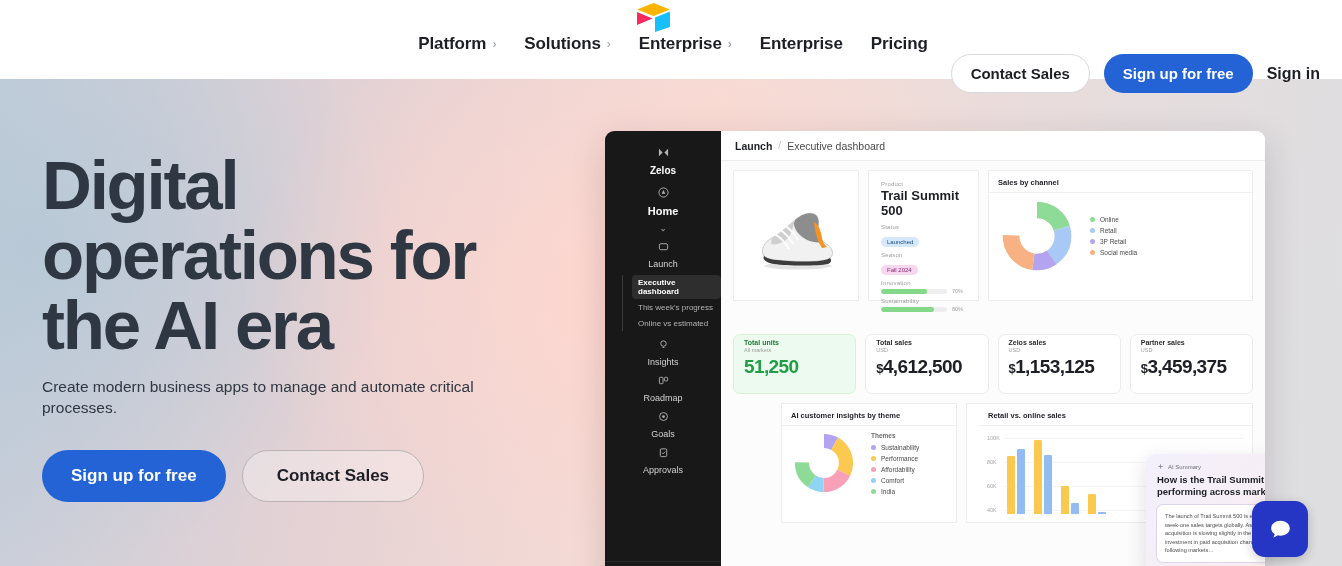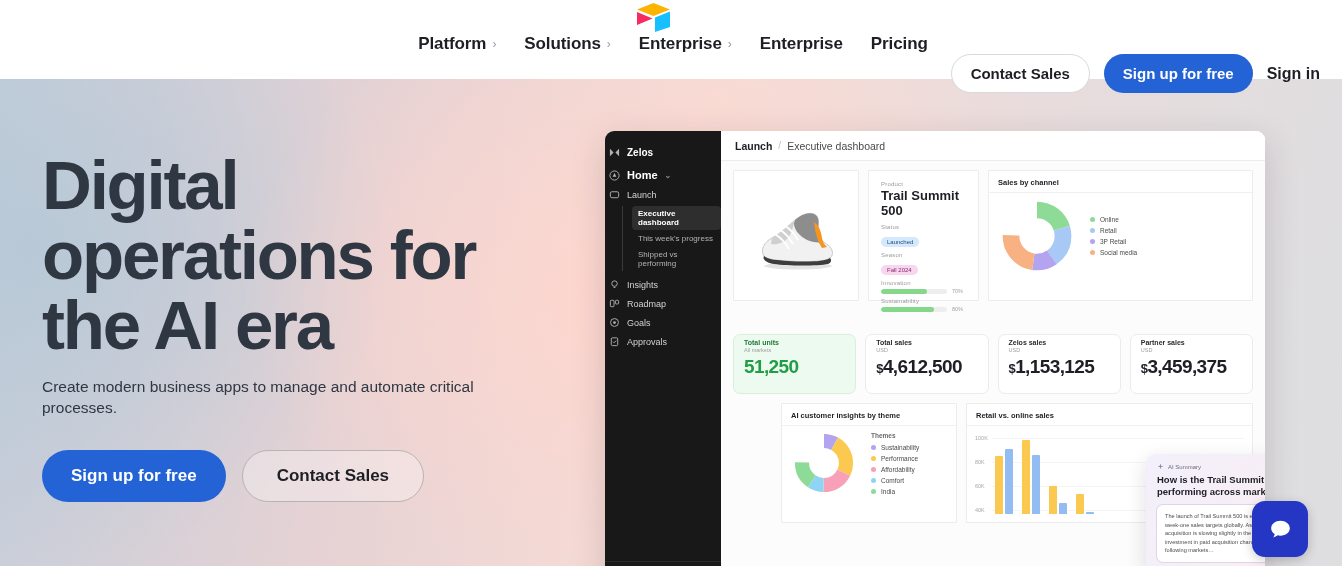--- a/index.html
+++ b/index.html
@@ -75,21 +75,21 @@
     box-shadow: 0 10px 34px rgba(40,30,40,.17);
     display: flex;
   }
   
   .app-sidebar {
     width: 116px; background: #181818; color: #cfcfcf; flex: none;
     position: relative; padding: 12px 0 0 0;
   }
   .sb-row {
     display: flex; align-items: center; gap: 7px;
-    padding: 4px 4px; font-size: 9px; cursor: pointer; color: #d2d2d2;
+    padding: 4px 16px; font-size: 9px; cursor: pointer; color: #d2d2d2; flex-direction: column;
   }
   .sb-brand { font-size: 10px; font-weight: bold; color: #fff; padding-bottom: 7px; }
   .sb-home { font-size: 11px; font-weight: bold; color: #fff; padding-bottom: 4px; }
   .sb-ico { width: 11px; height: 11px; flex: none; opacity: .85; display: block; }
   .sb-sub-wrap {
     margin: 2px 0 4px 17px; padding-left: 9px;
     border-left: 1px solid #3a3a3a;
   }
   .sb-sub {
     font-size: 8px; color: #b3b3b3; padding: 3px 6px;
@@ -145,21 +145,21 @@
   .kpi.green { background: #edfaef; border-color: #d8f0db; }
   .kpi-lbl { font-size: 7px; font-weight: bold; color: #2b2b2b; }
   .kpi.green .kpi-lbl { color: #1f7a36; }
   .kpi-sub { font-size: 5.5px; color: #a0a0a0; margin-top: 1px; }
   .kpi-val { font-size: 19px; font-weight: bold; color: #1d1f25; margin-top: 3px; letter-spacing: -.6px; }
   .kpi.green .kpi-val { color: #1f9e46; }
   .kpi-val .cur { font-size: 13px; }
 
   .grid-bottom { display: flex; gap: 9px; padding: 9px 12px 0 12px; margin-left: 48px; }
   .card-themes { width: 176px; height: 120px; }
-  .card-bars { flex: 1; height: 120px; position: relative; }
+  .card-bars { flex: 1; height: 120px; position: relative; padding-left: 12px; }
   .themes-head { font-size: 6.5px; font-weight: bold; color: #6a6a6a; margin-bottom: 5px; }
 
   .bars-area { position: relative; height: 88px; margin: 0 8px; }
   .ytick { position: absolute; left: 0; font-size: 5.5px; color: #a8a8a8; }
   .gridline { position: absolute; left: 17px; right: 0; border-top: 1px solid #f4f4f4; }
   .bars-row {
     position: absolute; left: 20px; right: 4px; bottom: 0; height: 84px;
     display: flex; align-items: flex-end; gap: 9px;
   }
   .bar-pair { display: flex; align-items: flex-end; gap: 2px; }
@@ -257,21 +257,21 @@
       </div>
       <div class="sb-row">
         <svg class="sb-ico" viewBox="0 0 12 12">
             <rect x="1.5" y="3" width="9" height="6.5" rx="1.6" fill="none" stroke="#cfcfcf" stroke-width="1"></rect>
           </svg>
         <span>Launch</span>
       </div>
       <div class="sb-sub-wrap">
         <div class="sb-sub active">Executive dashboard</div>
         <div class="sb-sub">This week's progress</div>
-        <div class="sb-sub">Shipped vs performing</div>
+        <div class="sb-sub">Online vs estimated</div>
       </div>
       <div class="sb-row">
         <svg class="sb-ico" viewBox="0 0 12 12">
             <circle cx="6" cy="5" r="3" fill="none" stroke="#cfcfcf" stroke-width="1"></circle>
             <path d="M5 9.3h2" stroke="#cfcfcf" stroke-width="1"></path>
           </svg>
         <span>Insights</span>
       </div>
       <div class="sb-row">
         <svg class="sb-ico" viewBox="0 0 12 12">

